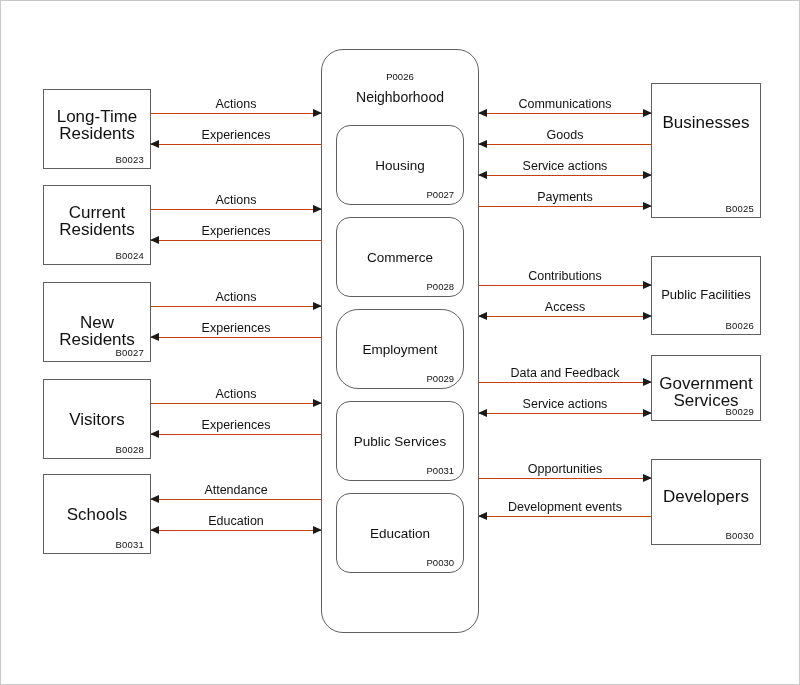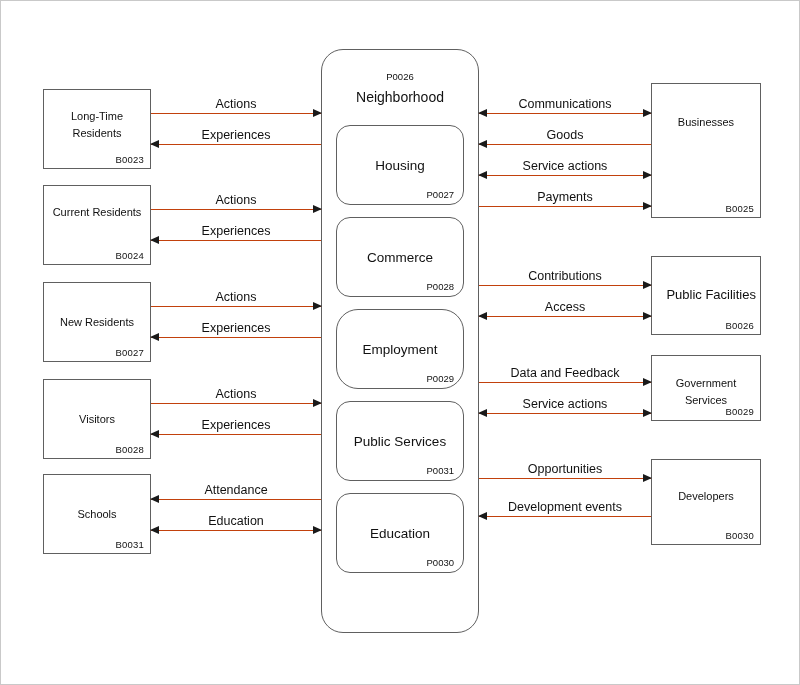--- a/index.html
+++ b/index.html
@@ -1,20 +1,20 @@
 <!DOCTYPE html>
 <html><head>
 <meta charset="utf-8">
 <style>
   html,body{margin:0;padding:0;background:#ffffff;}
   body{width:800px;height:685px;font-family:"Liberation Sans",sans-serif;}
   #canvas{position:relative;width:798px;height:683px;border:1px solid #c9c9c9;background:#ffffff;overflow:hidden;}
 
   .box{position:absolute;box-sizing:border-box;border:1.5px solid #606060;background:#ffffff;}
-  .box .title{position:absolute;left:4px;right:4px;text-align:center;font-size:11px;color:#111;line-height:17px;}
+  .box .title{position:absolute;left:4px;right:4px;text-align:center;font-size:17px;color:#111;line-height:17px;}
   .box .code{position:absolute;right:6px;bottom:3px;font-size:9.5px;color:#111;letter-spacing:.2px;}
 
   .rbox{position:absolute;box-sizing:border-box;border:1.5px solid #606060;background:#ffffff;border-radius:14px;}
   .rbox .title{position:absolute;left:6px;right:6px;text-align:center;font-size:13.5px;color:#111;line-height:17px;}
   .rbox .code{position:absolute;right:9px;bottom:4px;font-size:9.5px;color:#111;}
 
   #nb{position:absolute;box-sizing:border-box;border:1.5px solid #606060;border-radius:22px;background:#ffffff;}
   #nb .nbcode{position:absolute;left:0;right:0;text-align:center;font-size:9.5px;color:#111;}
   #nb .nbtitle{position:absolute;left:0;right:0;text-align:center;font-size:14px;color:#111;}
 
@@ -74,21 +74,21 @@
       <div class="title" style="top:31px;">Education</div>
       <div class="code">P0030</div>
     </div>
   </div>
 
   <div class="box" style="left:650px;top:82px;width:110px;height:135px;">
     <div class="title" style="top:30px;">Businesses</div>
     <div class="code">B0025</div>
   </div>
   <div class="box" style="left:650px;top:255px;width:110px;height:79px;">
-    <div class="title" style="top:29px;font-size:13px;text-align:right;">Public Facilities</div>
+    <div class="title" style="top:29px;font-size:13px;">Public Facilities</div>
     <div class="code">B0026</div>
   </div>
   <div class="box" style="left:650px;top:354px;width:110px;height:66px;">
     <div class="title" style="top:19px;">Government Services</div>
     <div class="code">B0029</div>
   </div>
   <div class="box" style="left:650px;top:458px;width:110px;height:86px;">
     <div class="title" style="top:28px;">Developers</div>
     <div class="code">B0030</div>
   </div>

